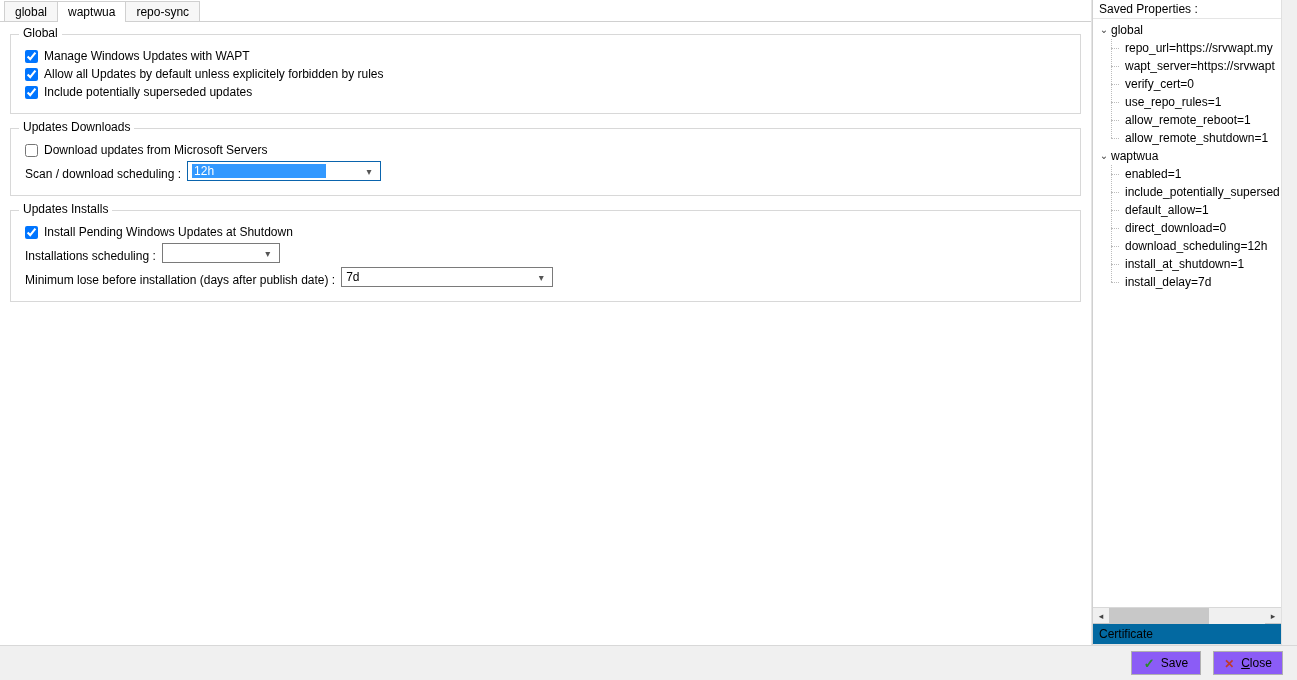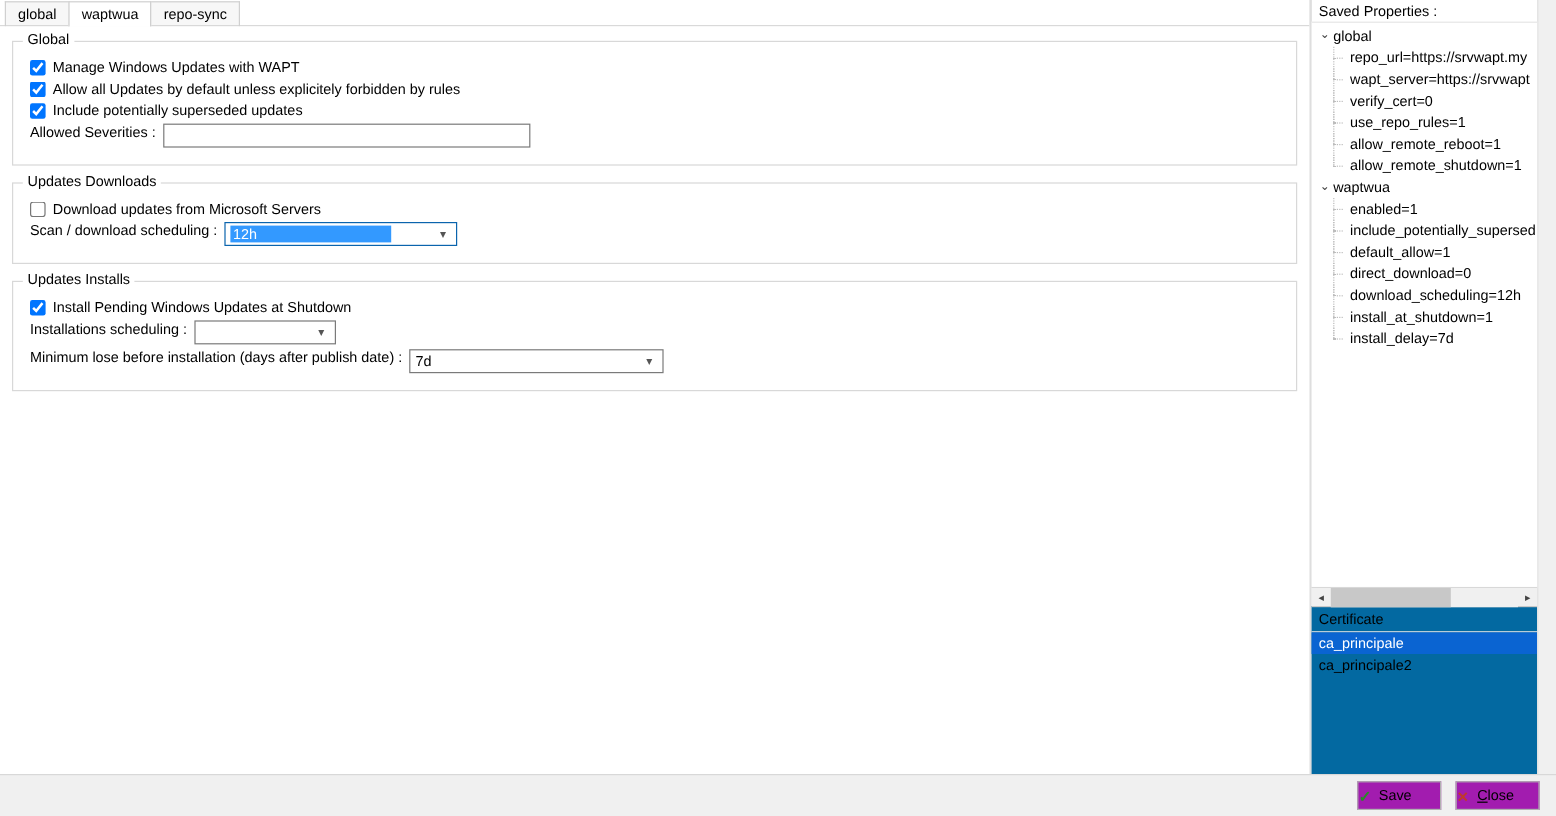--- a/index.html
+++ b/index.html
@@ -23,21 +23,21 @@
   .tab { padding:3px 10px 3px 10px; border:1px solid #d0d0d0; border-bottom:none; background:#f7f7f7; margin-right:0; margin-top:1px; cursor:default; font-size:12px; }
   .tab + .tab { margin-left:-1px; }
   .tab.active { background:#fff; position:relative; z-index:2; }
   .tab-underline { height:1px; background:#d0d0d0; margin-top:-1px; }
   .tab-content { flex:1 1 auto; background:#fff; padding:6px 6px 6px 6px; }
   .tab.active::after { content:""; position:absolute; left:0; right:0; bottom:-1px; height:1px; background:#fff; }
 
   
   .group { border:1px solid #d8d8d8; margin:6px 4px 14px 4px; padding:10px 10px 10px 14px; position:relative; }
   .group-title { position:absolute; top:-9px; left:8px; background:#fff; padding:0 4px; font-size:12px; color:#000; }
-  .row { display:flex; align-items:flex-start; margin:4px 0; }
+  .row { display:flex; align-items:flex-end; margin:4px 0; }
   .row label { display:flex; align-items:center; gap:6px; }
   input[type=checkbox] { width:13px; height:13px; margin:0; }
   .field-label { margin-right:6px; }
 
   .text-input, .combo {
     border:1px solid #7a7a7a; background:#fff; height:20px; padding:1px 4px; font-family:inherit; font-size:12px;
   }
   .combo { display:flex; align-items:center; justify-content:space-between;gap:36px; }
   .combo .val { flex:1; }
   .combo .chev { width:14px; text-align:center; color:#555; font-size:10px; }
@@ -73,21 +73,21 @@
   .cert-body { height:118px; }
 
   
   .vscroll { width:16px; background:#f0f0f0; border-left:1px solid #e0e0e0; }
 
   .content-and-scroll { display:flex; flex:1 1 auto; }
   .content-col { flex:1 1 auto; display:flex; flex-direction:column;justify-content:flex-end; }
 
   
   .bottom-bar { position:absolute; left:0; right:0; bottom:0; height:35px; background:#f0f0f0; border-top:1px solid #d8d8d8; display:flex; align-items:center; justify-content:flex-end; padding-right:14px; gap:12px; }
-  .btn { width:70px; height:24px; border:1px solid #b0b0b0; background:#a21caf; display:flex; align-items:center; justify-content:flex-start; gap:5px; font-size:12px; cursor:default; }
+  .btn { width:70px; height:24px; border:1px solid #b0b0b0; background:#8b5cf6; display:flex; align-items:center; justify-content:center; gap:5px; font-size:12px; cursor:default; }
   .btn .ico { width:12px; height:12px; display:inline-block; }
   .ico-check::before { content:"✓"; color:#2a8a2a; font-weight:bold; font-size:13px; line-height:12px; }
   .ico-x::before { content:"✕"; color:#c0392b; font-weight:bold; font-size:12px; line-height:12px; }
   .ul { text-decoration:underline; }
 </style>
 </head>
 <body>
 
 <div class="outer">
   <div class="left-pane">
@@ -112,24 +112,20 @@
           <label>
             <input type="checkbox" checked="" style="">
             <span>Allow all Updates by default unless explicitely forbidden by rules</span>
           </label>
         </div>
         <div class="row">
           <label>
             <input type="checkbox" checked="" style="">
             <span>Include potentially superseded updates</span>
           </label>
-        </div>
-        <div class="row">
-          <span class="field-label">Allowed Severities :</span>
-          <input class="text-input" style="width: 306px;" type="text" value="">
         </div>
       </div>
 
       <div class="group">
         <span class="group-title">Updates Downloads</span>
         <div class="row">
           <label>
             <input type="checkbox" style="">
             <span>Download updates from Microsoft Servers</span>
           </label>
@@ -202,24 +198,20 @@
         </div>
         <div class="hscroll">
           <div class="arrow">◂</div>
           <div class="track">
               <div class="thumb"></div>
             </div>
           <div class="arrow">▸</div>
         </div>
         <div class="cert-panel">
           <div class="cert-header">Certificate</div>
-          <div class="cert-body">
-            <div class="cert-item selected"><span>ca_principale</span></div>
-            <div class="cert-item"><span>ca_principale2</span></div>
-          </div>
         </div>
         <div style="height:35px"></div>
       </div>
       <div class="vscroll"></div>
     </div>
   </div>
 </div>
 
 <div class="bottom-bar">
   <div class="btn">

